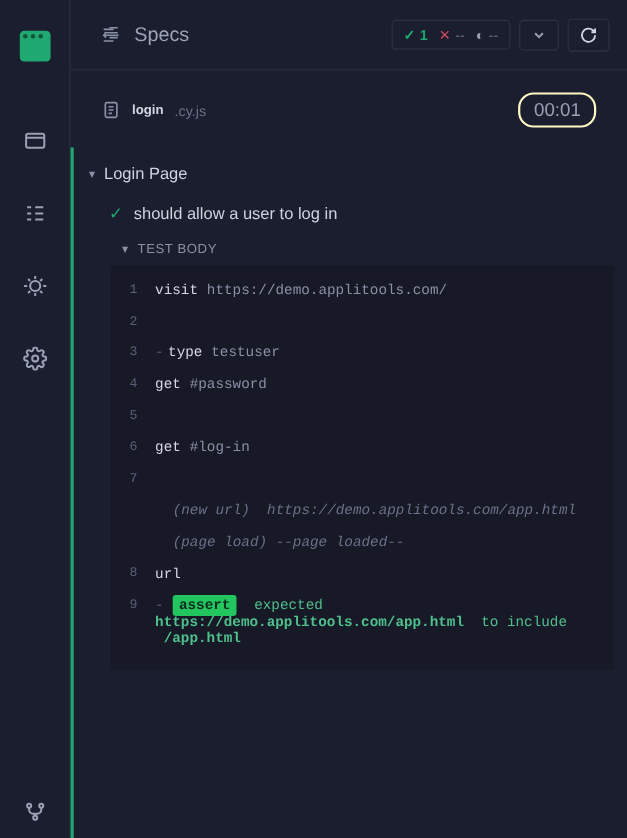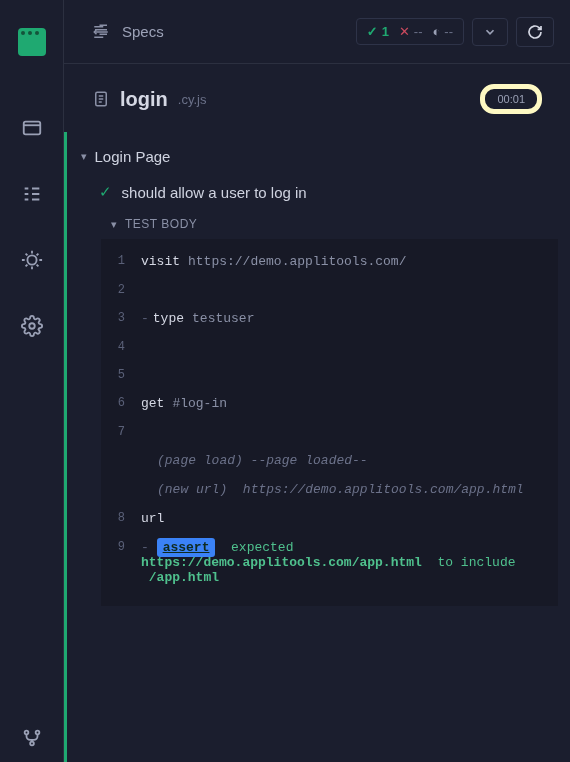--- a/index.html
+++ b/index.html
@@ -58,21 +58,21 @@
     border-bottom: 1px solid #2c3040;
   }
   .topbar-left {
     display: flex;
     align-items: center;
     gap: 12px;
     flex: 1;
   }
   .topbar-title {
     color: #9da3b8;
-    font-size: 15px;
+    font-size: 18px;
   }
   .stats-box {
     display: flex;
     align-items: center;
     border: 1px solid #2e3348;
     border-radius: 4px;
     padding: 5px 10px;
     gap: 10px;
     margin-right: 8px;
   }
@@ -94,29 +94,29 @@
     align-items: center;
     padding: 20px 28px 18px 28px;
     gap: 10px;
   }
   .spec-icon {
     width: 18px; height: 18px;
     border-radius: 3px;
     display: flex; align-items: center; justify-content: center;
     color: #8a90a6;
   }
-  .spec-name { font-weight: 700; color: #d5d8e4; font-size: 20px; }
+  .spec-name { font-weight: 700; color: #d5d8e4; font-size: 12px; }
   .spec-ext { color: #6b7189; font-size: 13px; }
   .spec-time {
     margin-left: auto;
-    border: 5px solid #fef9c3;
+    border: 2px solid #fef9c3;
     border-radius: 14px;
     padding: 4px 12px;
     color: #9aa0b5;
-    font-size: 11px;
+    font-size: 17px;
   }
   .test-panel {
     margin: 0 0 0 0;
     border-left: 3px solid #1fa971;
     padding: 12px 12px 0 0;
     flex: 1;
     overflow-y: auto;
   }
   .describe-row {
     display: flex;
@@ -172,26 +172,25 @@
   }
   .cmd-name { font-weight: 400; color: #d5d8e4; }
   .cmd-child .cmd-name::before { content: "-"; color: #5a6078; margin-right: 4px; font-weight: 400;}
   .cmd-arg { color: #8a90a6; margin-left: 8px; }
   .cmd-event {
     padding: 7px 14px 7px 56px;
     color: #6b7189;
     font-style: italic;
   }
   .assert-pill {
-    background: #3b82f6;
+    background: #22c55e;
     color: #0f2a1e;
     padding: 2px 6px;
     border-radius: 3px;
     font-weight: 700;
-    text-decoration: underline;
   }
   .assert-text { color: #4fc08d; }
   .assert-val { color: #4fc08d; font-weight: 700; }
   .checkmark { color: #1fa971; }
   .chev { color: #8a90a6; font-size: 11px; }
   svg { display: block; }
 </style>
 </head>
 <body>
 
@@ -308,37 +307,38 @@
             </div>
             <div class="cmd-row">
               <span class="cmd-num">2</span>
             </div>
             <div class="cmd-row cmd-child">
               <span class="cmd-num">3</span>
               <span class="cmd-body"><span class="cmd-name">type</span><span class="cmd-arg">testuser</span></span>
             </div>
             <div class="cmd-row">
               <span class="cmd-num">4</span>
+              <span class="cmd-body"><span class="cmd-name">get</span><span class="cmd-arg">#password</span></span>
             </div>
             <div class="cmd-row cmd-child">
               <span class="cmd-num">5</span>
             </div>
             <div class="cmd-row">
               <span class="cmd-num">6</span>
               <span class="cmd-body"><span class="cmd-name">get</span><span class="cmd-arg">#log-in</span></span>
             </div>
             <div class="cmd-row cmd-child">
               <span class="cmd-num">7</span>
             </div>
           </div>
 
-        <div class="cmd-event">(page load)  --page loaded--</div>
         <div class="cmd-event">
           <span>(new url)</span>&nbsp;&nbsp;<span>https://demo.applitools.com/app.html</span>
         </div>
+        <div class="cmd-event">(page load)  --page loaded--</div>
 
         <div class="cmd-row">
           <span class="cmd-num">8</span>
           <span class="cmd-body"><span class="cmd-name">url</span></span>
         </div>
 
         <div class="cmd-row cmd-child">
           <span class="cmd-num">9</span>
           <span class="cmd-body">
             <span style="color:#5a6078">-</span>

